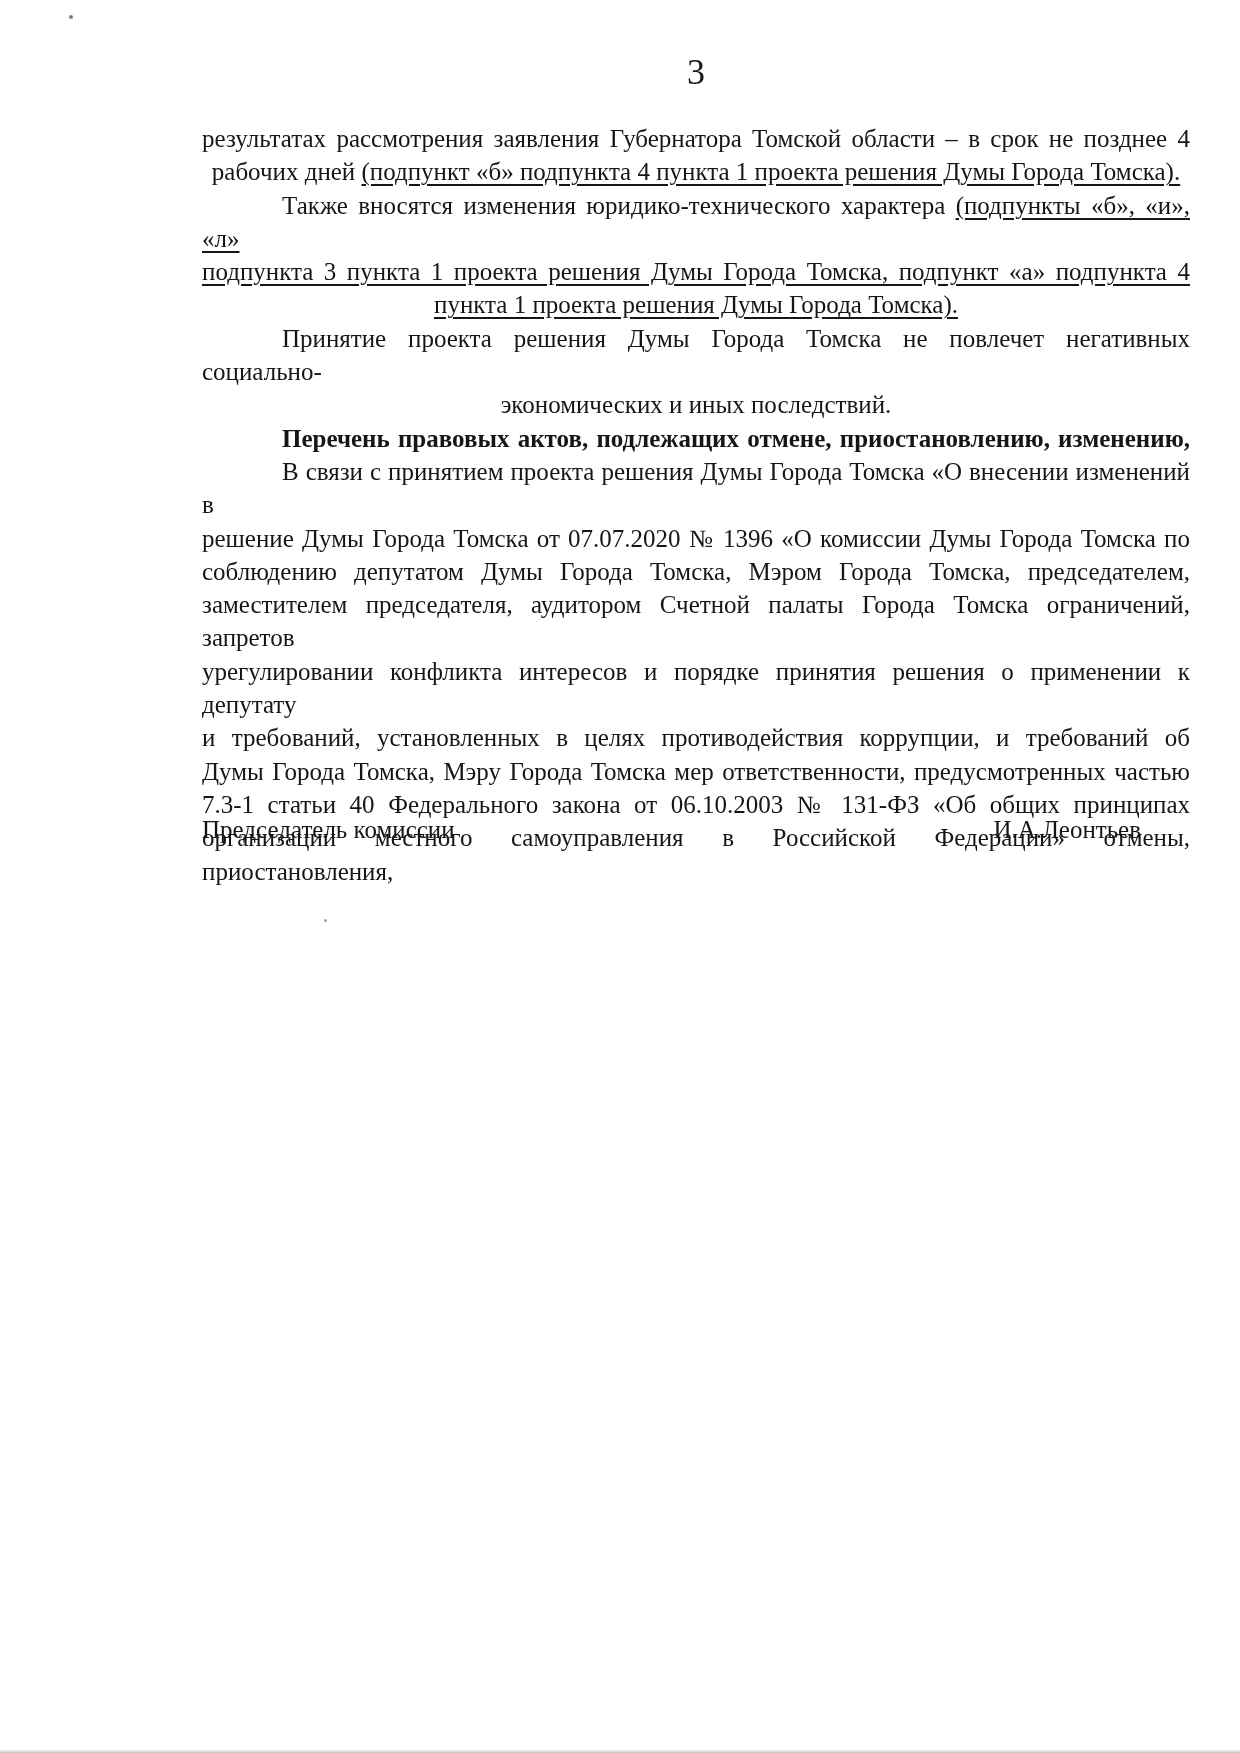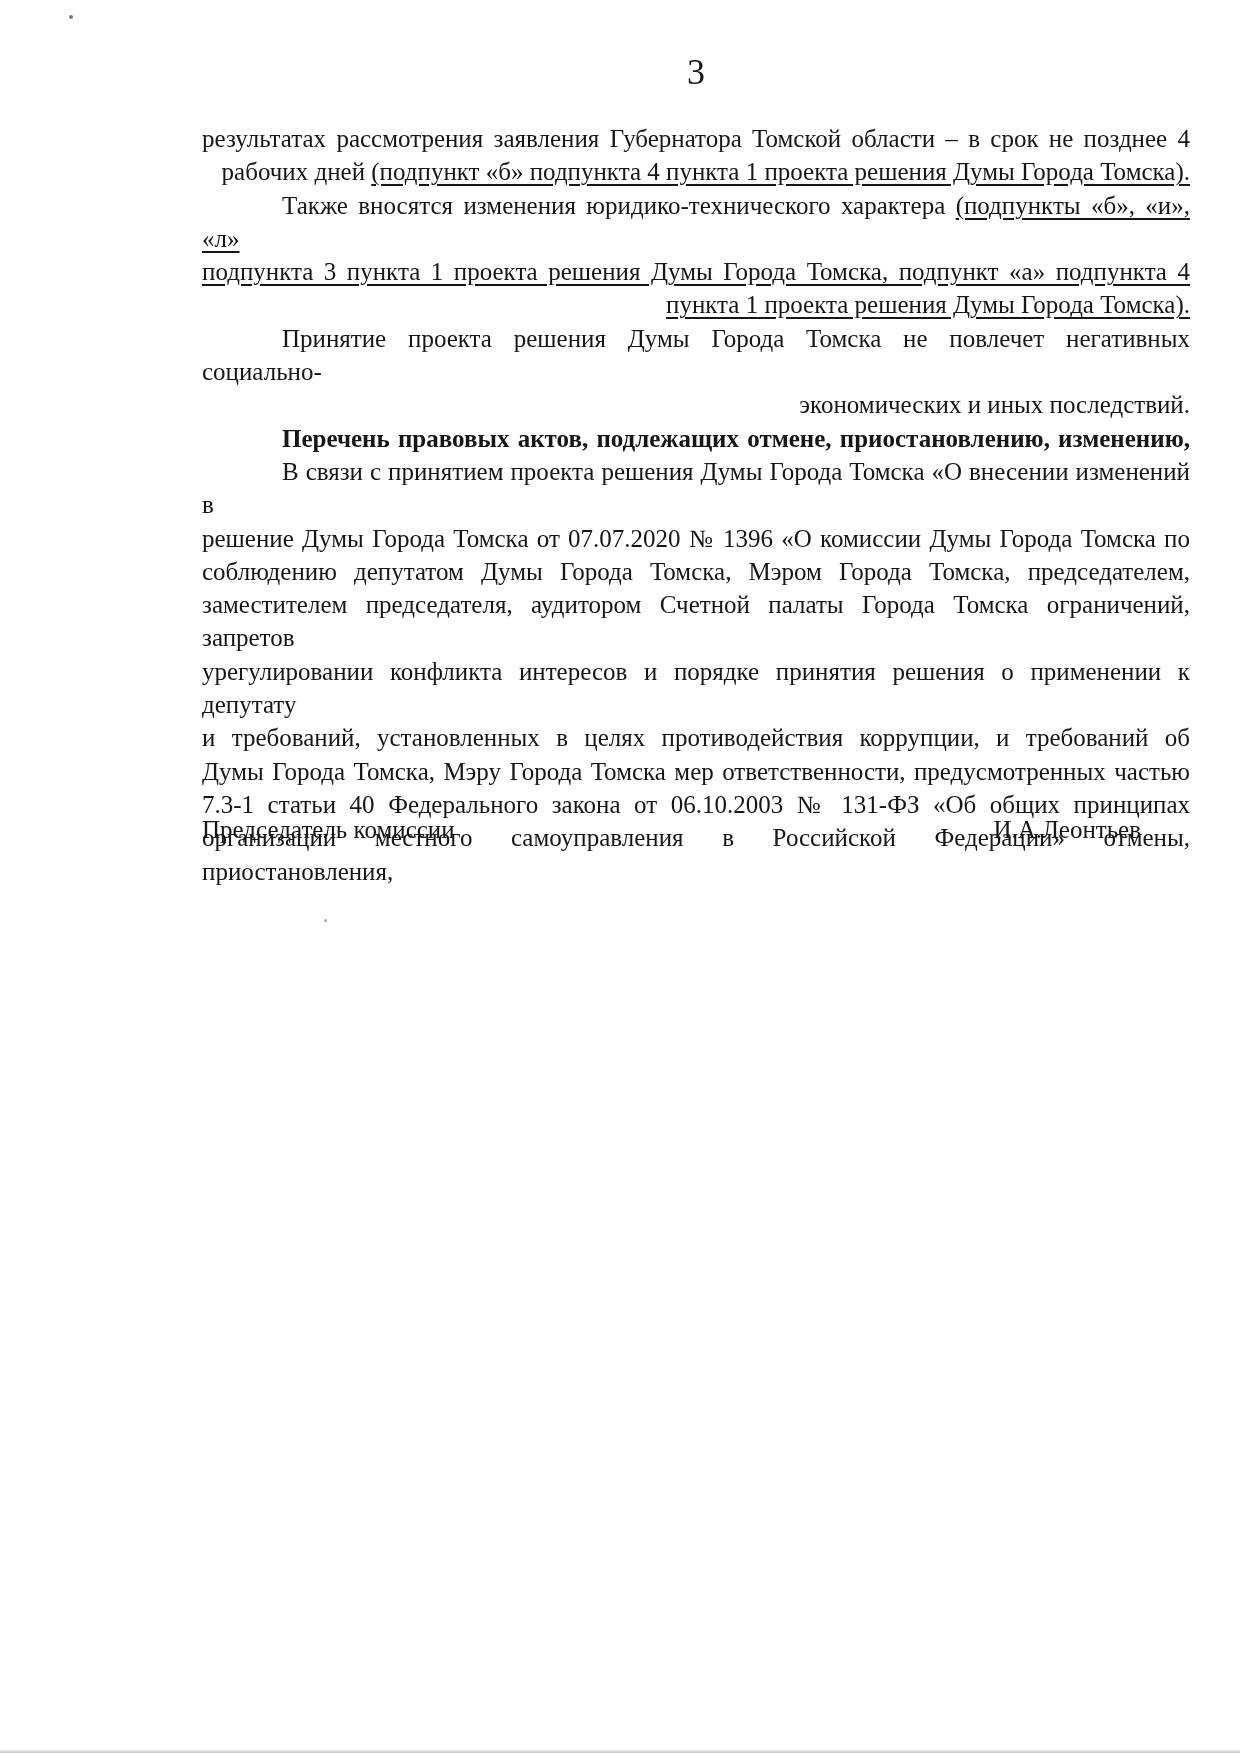--- a/index.html
+++ b/index.html
@@ -13,21 +13,21 @@
     overflow:hidden;
   }
   .pagenum{
     position:absolute;left:202px;top:54px;width:988px;
     text-align:center;font-size:36px;line-height:1;
   }
   .body-text{
     position:absolute;left:202px;top:122px;width:988px;
     font-size:25px;line-height:33.3px;
   }
-  .line{text-align:right;hyphens:none;}
+  .line{text-align:center;hyphens:none;}
   .line.just{text-align:justify;text-align-last:justify;}
   .line.indent{text-indent:80px;}
   .line.bold{font-weight:bold;}
   .u{text-decoration:underline;text-decoration-thickness:2px;text-underline-offset:4px;}
   .sig{
     position:absolute;left:202px;top:813px;width:988px;
     display:flex;justify-content:space-between;
     font-size:25px;line-height:33px;
   }
   .sig .name{margin-right:49px;}

